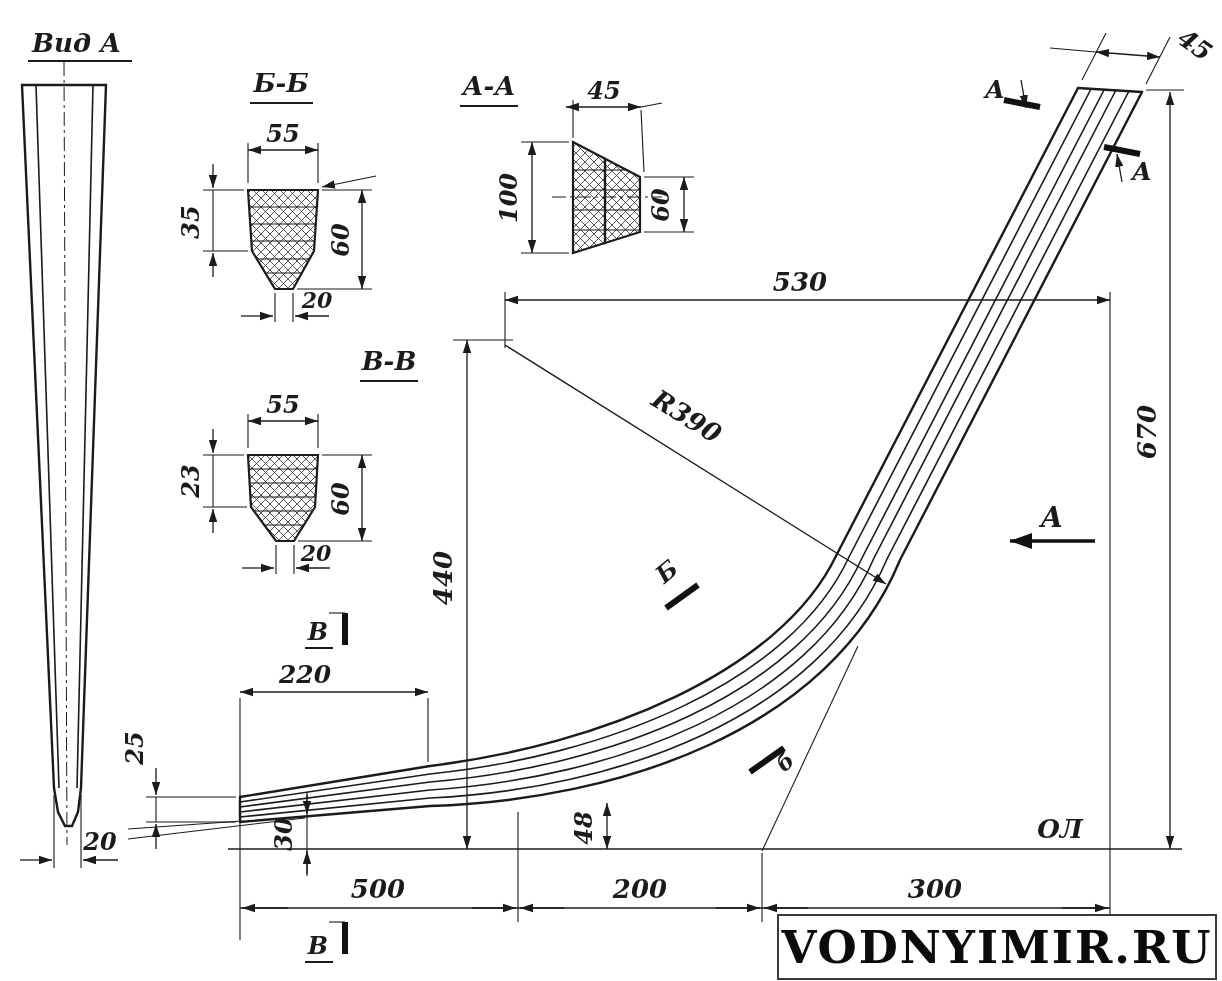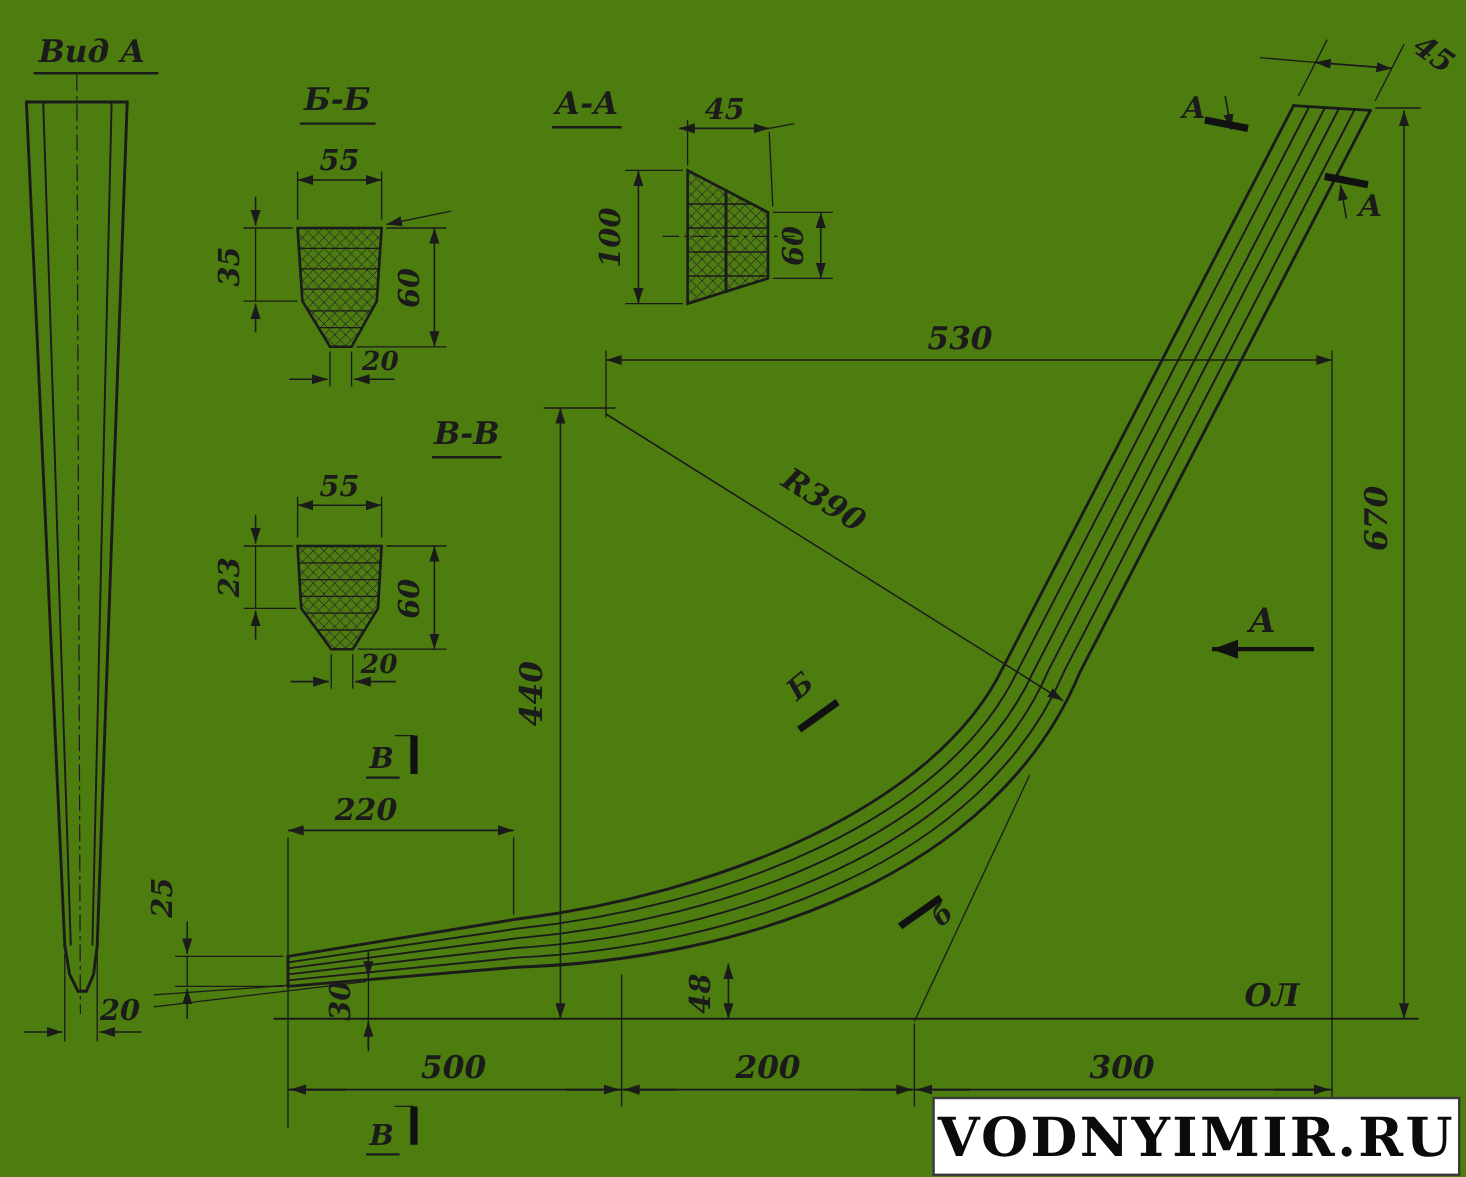--- a/index.html
+++ b/index.html
@@ -1,16 +1,16 @@
 <!DOCTYPE html>
 <html><head>
 <meta charset="utf-8">
 <style>
   html,body{margin:0;padding:0;background:#e8e8e6;}
-  .page{width:1222px;height:981px;background:#4d7c0f;position:relative;overflow:hidden;}
+  .page{width:1222px;height:981px;background:#ffffff;position:relative;overflow:hidden;}
   svg{display:block;}
   text{font-family:"DejaVu Serif","Liberation Serif",serif;font-style:italic;font-weight:bold;fill:#1b1b1b;}
   .t22{font-size:22px}.t24{font-size:24px}.t25{font-size:25px}.t26{font-size:26px}.t28{font-size:28px}
   .wm{font-family:"DejaVu Serif","Liberation Serif",serif;font-style:normal;font-weight:bold;font-size:45px;letter-spacing:2px;fill:#0b0b0b;}
   .outline{stroke:#1b1b1b;stroke-width:2.4;fill:none;stroke-linecap:round;}
   .lam{stroke:#1b1b1b;stroke-width:1.6;fill:none;}
   .thin{stroke:#1b1b1b;stroke-width:1.1;fill:none;}
   .dim{stroke:#1b1b1b;stroke-width:1.3;fill:none;}
   .thick{stroke:#111;stroke-width:6;fill:none;}
   .cl{stroke:#1b1b1b;stroke-width:1;fill:none;stroke-dasharray:14 4 3 4;}

